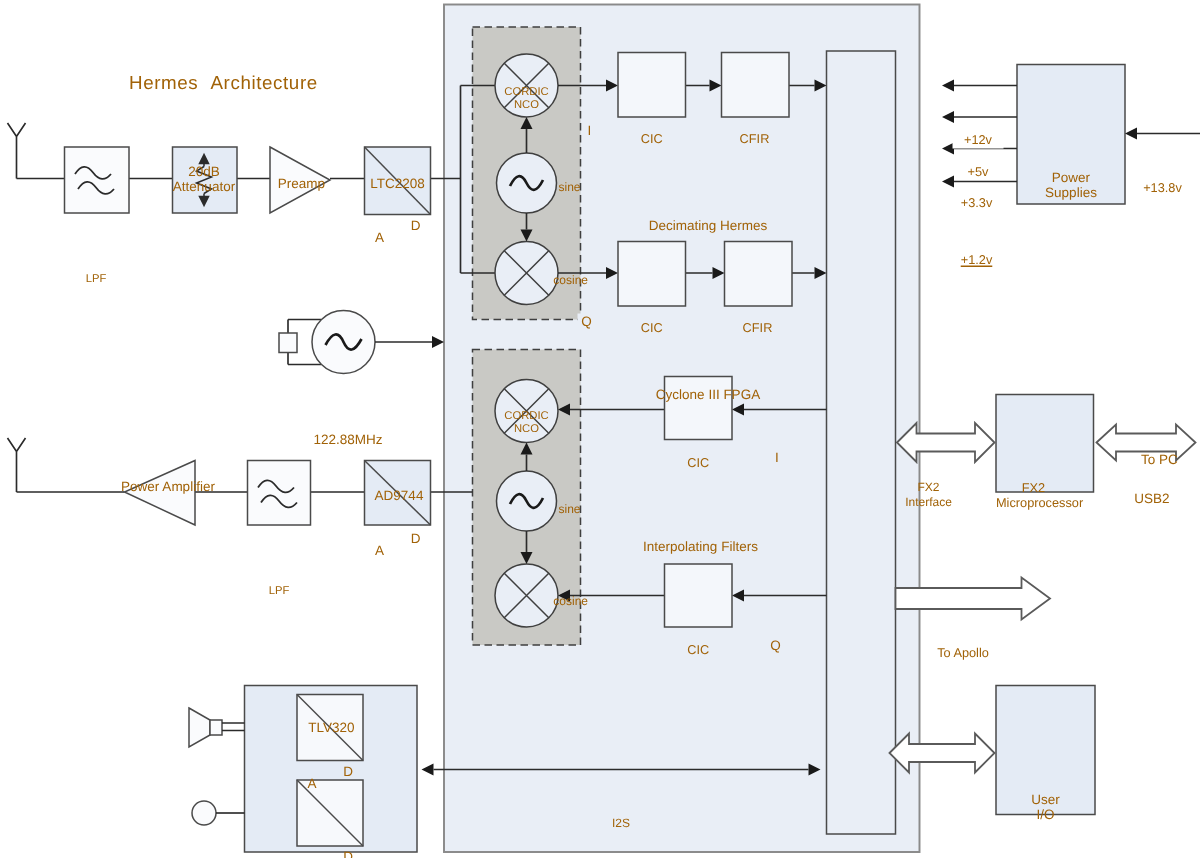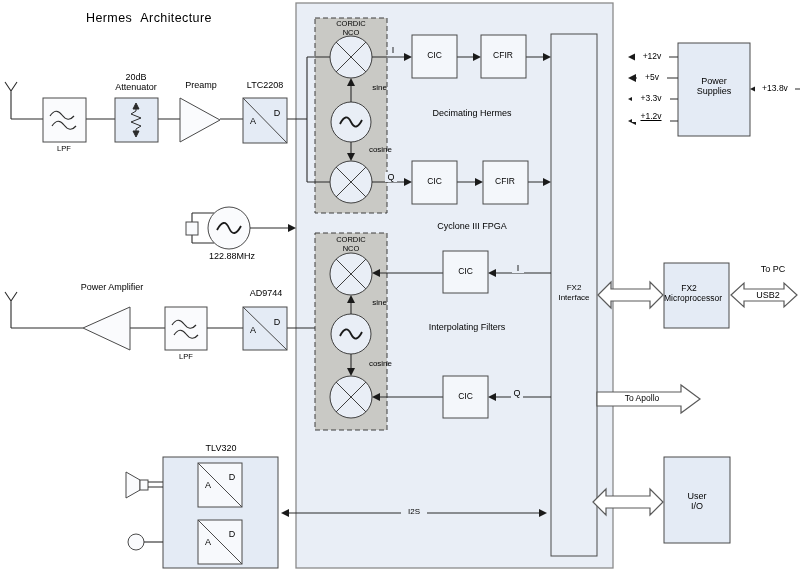--- a/index.html
+++ b/index.html
@@ -1,19 +1,19 @@
 <!DOCTYPE html>
 <html><head>
 <meta charset="utf-8">
 <style>
   html,body{margin:0;padding:0;background:#fff;}
   #stage{position:relative;width:800px;height:572px;background:#fff;overflow:hidden;
          font-family:"Liberation Sans",sans-serif;color:#1a1a1a;}
   #diagram-svg{position:absolute;left:0;top:0;}
-  .lbl{position:absolute;font-size:9px;line-height:10px;text-align:center;color:#000000;white-space:normal;}
+  .lbl{position:absolute;font-size:9px;line-height:10px;text-align:center;color:#a16207;white-space:normal;margin-top:37px;}
   .title{font-size:12.5px;letter-spacing:.4px;word-spacing:5px;text-align:left;}
   .tiny{font-size:7.5px;line-height:8.5px;}
   .sm{font-size:8.5px;line-height:9.5px;}
   .xs{font-size:8px;line-height:9.5px;}
   .adl{width:12px;font-size:9px;}
   .bgw{background:#ffffff;}
   .bgf{background:#e9eef6;}
   .leftal{text-align:right;}
 </style>
 </head>
@@ -211,34 +211,34 @@
 
 <div class="lbl tiny" style="left:329px;top:236px;width:44px;">CORDIC NCO</div>
 <div class="lbl xs leftal" style="left:357px;top:298px;width:30px;">sine</div>
 <div class="lbl xs leftal" style="left:356px;top:359px;width:36px;">cosine</div>
 <div class="lbl sm" style="left:443px;top:267px;width:45px;">CIC</div>
 <div class="lbl sm" style="left:443px;top:392px;width:45px;">CIC</div>
 <div class="lbl" style="left:412px;top:322px;width:110px;">Interpolating Filters</div>
 <div class="lbl adl bgf" style="left:512px;top:263px;">I</div>
 <div class="lbl adl bgf" style="left:511px;top:388px;">Q</div>
 
-<div class="lbl xs" style="left:551px;top:283px;width:46px;">FX2 Interface</div>
+<div class="lbl xs" style="left:551px;top:283px;width:46px;padding-left:45px;">FX2 Interface</div>
 <div class="lbl xs bgf" style="left:401px;top:507px;width:26px;">I2S</div>
 
 <div class="lbl" style="left:80px;top:282px;width:64px;">Power Amplifier</div>
 <div class="lbl tiny" style="left:168px;top:353px;width:36px;">LPF</div>
 <div class="lbl" style="left:241px;top:288px;width:50px;">AD9744</div>
 <div class="lbl adl" style="left:247px;top:325px;">A</div>
 <div class="lbl adl" style="left:271px;top:317px;">D</div>
 
 <div class="lbl" style="left:684px;top:76px;width:60px;">Power Supplies</div>
 <div class="lbl sm bgw" style="left:635px;top:52px;width:34px;">+12v</div>
 <div class="lbl sm bgw" style="left:637px;top:73px;width:30px;">+5v</div>
 <div class="lbl sm bgw" style="left:632px;top:94px;width:38px;">+3.3v</div>
-<div class="lbl sm bgw" style="left:632px;top:112px;width:38px;text-decoration:underline;">+1.2v</div>
+<div class="lbl sm bgw" style="left:632px;top:132px;width:38px;text-decoration:underline;">+1.2v</div>
 <div class="lbl sm bgw" style="left:755px;top:84px;width:40px;">+13.8v</div>
 
 <div class="lbl sm" style="left:664px;top:284px;width:50px;">FX2 Microprocessor</div>
 <div class="lbl" style="left:745px;top:264px;width:56px;">To PC</div>
 <div class="lbl" style="left:744px;top:290px;width:48px;">USB2</div>
 <div class="lbl sm" style="left:610px;top:394px;width:64px;">To Apollo</div>
 <div class="lbl" style="left:683px;top:491px;width:28px;">User I/O</div>
 
 <div class="lbl" style="left:193px;top:443px;width:56px;">TLV320</div>
 <div class="lbl adl" style="left:202px;top:480px;">A</div>

